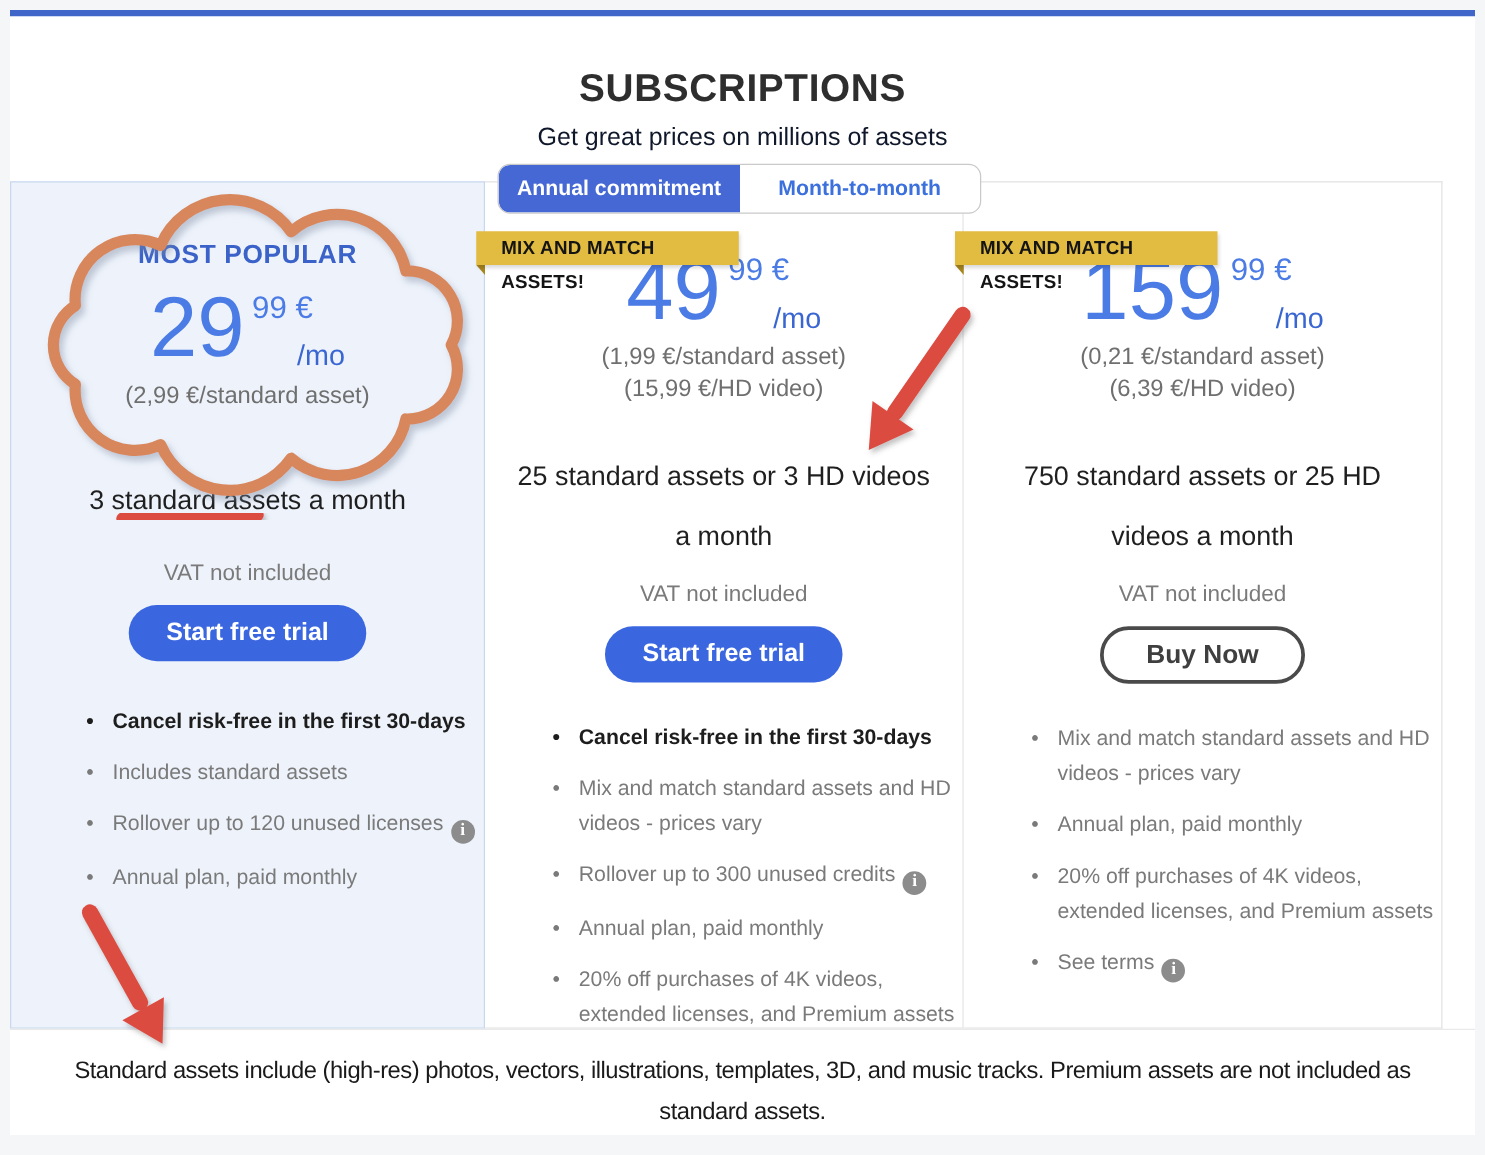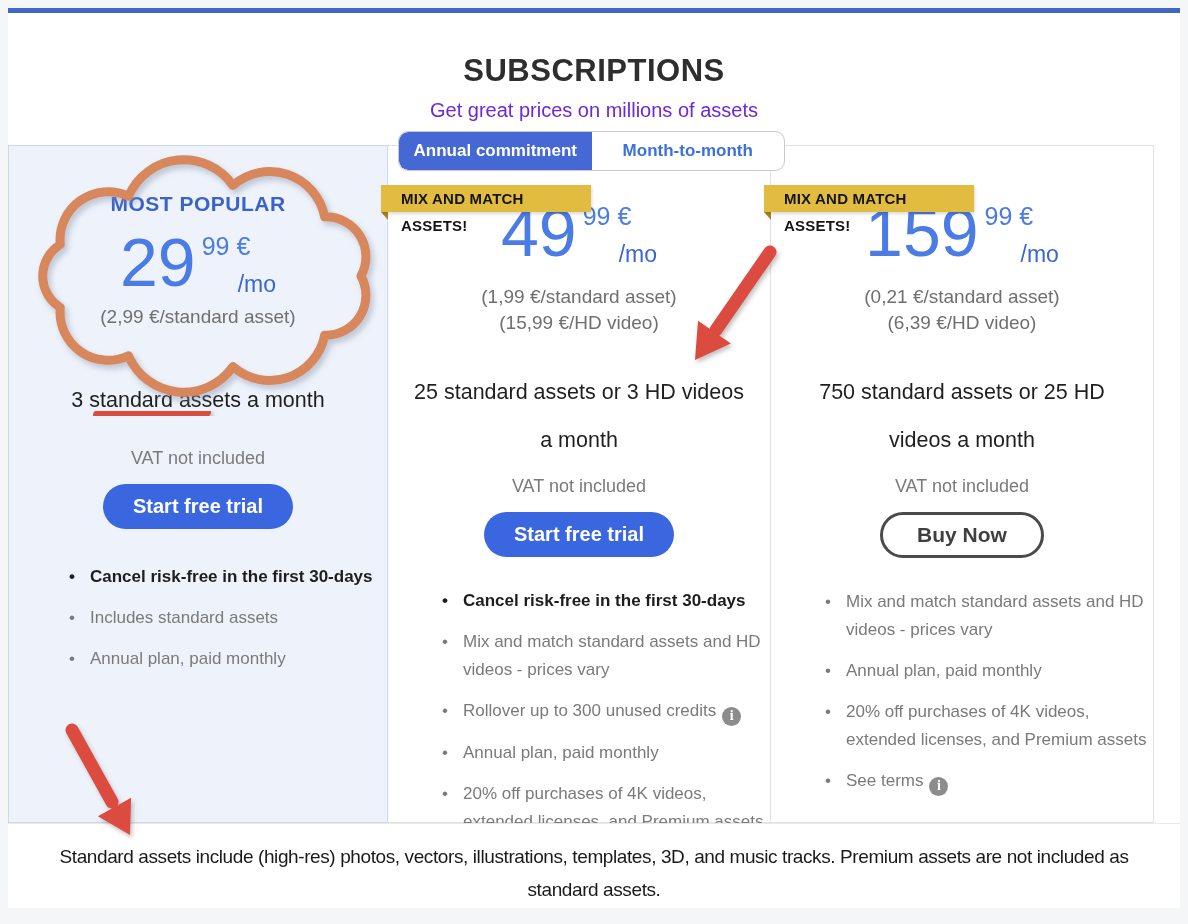--- a/index.html
+++ b/index.html
@@ -15,21 +15,21 @@
     background:#ffffff;
   }
   .topbar { height:5px; background:#4166c9; width:100%; }
 
   
   .header { text-align:center; }
   .page-title {
     margin:40px 0 0 0; font-size:31px; font-weight:700; color:#2e2e2e;
     letter-spacing:0.5px;
   }
-  .page-subtitle { margin:10px 0 0 0; font-size:20px; color:#6d28d9; }
+  .page-subtitle { margin:10px 0 0 0; font-size:20px; color:#0f172a; }
 
   
   .tabs {
     position:absolute; left:390px; top:123px; width:387px; height:40px;
     display:flex; border:1px solid #c9c9c9; border-radius:10px; overflow:hidden;
     background:#fff; z-index:5;
   }
   .tab { flex:1; display:flex; align-items:center; justify-content:center;
     font-size:17px; cursor:pointer; }
   .tab.active { background:#4568d4; color:#ffffff; font-weight:700; border-radius:9px 0 0 9px; }
@@ -58,21 +58,21 @@
   .badge-popular { margin-top:44px; font-size:21px; font-weight:700; color:#3a62c9; letter-spacing:0.5px; line-height:28px; }
   .price { display:flex; justify-content:center; align-items:flex-start; height:78px; color:#4b7be5; }
   .card-1 .price { margin-top:6px; }
   .card-2 .price, .card-3 .price { margin-top:48px; }
   .price-main { font-size:68px; line-height:76px; font-weight:400; }
   .price-side { display:flex; flex-direction:column; align-items:flex-start; margin-left:6px; }
   .price-cents { font-size:25px; margin-top:8px; }
   .price-period { font-size:23px; margin-top:10px; margin-left:36px; color:#3a66d2; }
   .unit-price { font-size:19px; color:#6f6f6f; line-height:26px; }
   .card-1 .unit-block { margin-top:2px; }
-  .card-2 .unit-block, .card-3 .unit-block { margin-top:12px; }
+  .card-2 .unit-block, .card-3 .unit-block { margin-top:1px; }
 
   
   .headline { font-size:21.5px; color:#1f1f1f; line-height:28px; }
   .card-1 .headline { margin-top:56px; }
   .card-2 .headline, .card-3 .headline { margin-top:32px; line-height:48px; width:345px; margin-left:auto; margin-right:auto; }
   .vat { font-size:18px; color:#7a7a7a; }
   .card-1 .vat { margin-top:34px; }
   .card-2 .vat, .card-3 .vat { margin-top:12px; }
   .btn { display:inline-block; border-radius:25px; cursor:pointer; }
   .btn-primary {
@@ -162,20 +162,21 @@
       </div>
       <div class="unit-block">
         <div class="unit-price">(2,99 €/standard asset)</div>
       </div>
       <div class="headline">3 standard assets a month</div>
       <div class="vat">VAT not included</div>
       <button class="btn btn-primary">Start free trial</button>
       <ul class="features">
         <li class="bold"><span>Cancel risk-free in the first 30-days</span></li>
         <li><span>Includes standard assets</span></li>
+        <li><span>Rollover up to 120 unused licenses</span><span class="info-icon"></span></li>
         <li><span>Annual plan, paid monthly</span></li>
       </ul>
     </section>
 
     <section class="card card-2">
       <div class="ribbon">MIX AND MATCH ASSETS!</div>
       <div class="ribbon-fold"></div>
       <div class="price">
         <span class="price-main">49</span>
         <span class="price-side">

